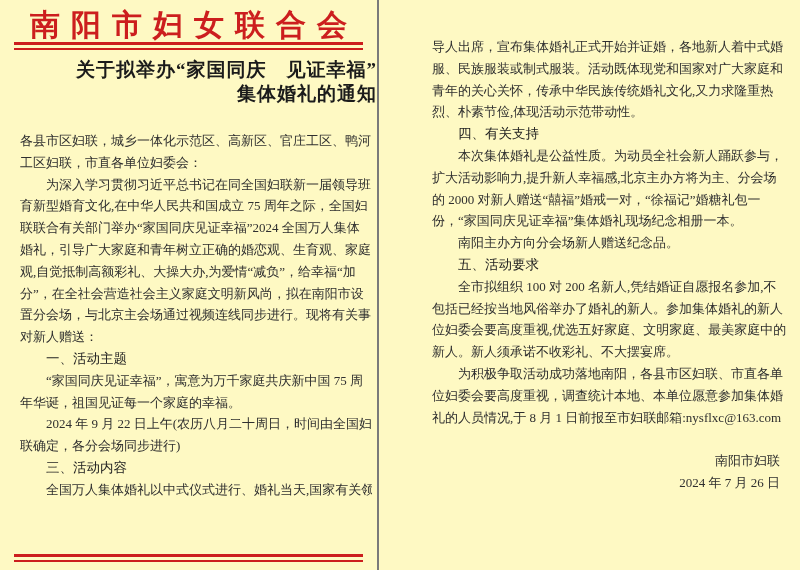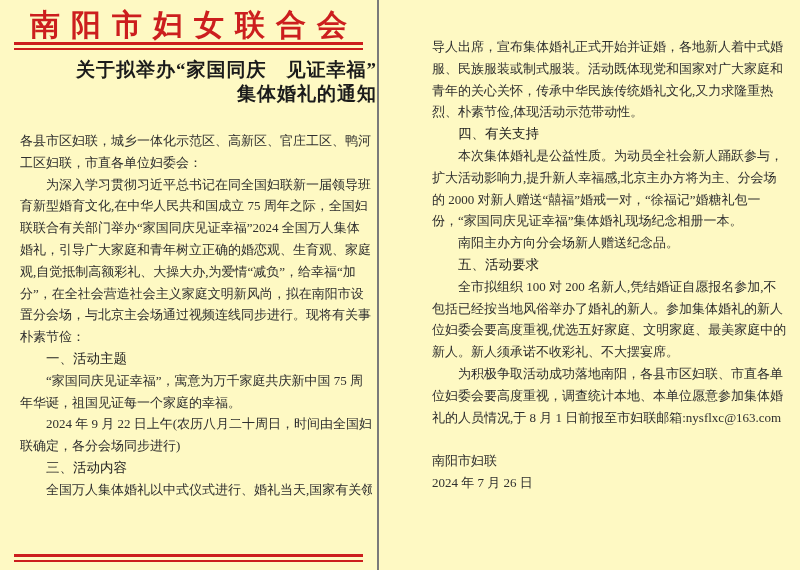--- a/index.html
+++ b/index.html
@@ -29,21 +29,21 @@
   .body-block { position:absolute; line-height:21.8px; font-size:13px; }
   .left-body  { left:20px;  top:130px; width:352px; }
   
   .right-body { left:432px; top:36px;  width:356px; }
   .line { white-space:nowrap; overflow:hidden; }
   .line.indent { text-indent:26px; }
   .line.head {
     text-indent:26px; font-weight:normal; color:#222;
     font-family:"Liberation Sans","DejaVu Sans",sans-serif; font-size:13.5px;
   }
-  .line.sign { padding-right:8px; }
+  .line.sign { text-align:right; padding-right:8px; }
   .page-divider {
     position:absolute; left:377px; top:0; width:1.5px; height:570px; background:#7a7a7a;
   }
 </style>
 </head>
 <body>
 
 <div id="page">
 
   <div class="left-page">
@@ -57,21 +57,21 @@
 
     <div class="line">各县市区妇联，城乡一体化示范区、高新区、官庄工区、鸭河</div>
         <div class="line">工区妇联，市直各单位妇委会：</div>
         <div class="line indent">为深入学习贯彻习近平总书记在同全国妇联新一届领导班</div>
         <div class="line">育新型婚育文化,在中华人民共和国成立 75 周年之际，全国妇</div>
         <div class="line">联联合有关部门举办“家国同庆见证幸福”2024 全国万人集体</div>
         <div class="line">婚礼，引导广大家庭和青年树立正确的婚恋观、生育观、家庭</div>
         <div class="line">观,自觉抵制高额彩礼、大操大办,为爱情“减负”，给幸福“加</div>
         <div class="line">分”，在全社会营造社会主义家庭文明新风尚，拟在南阳市设</div>
         <div class="line">置分会场，与北京主会场通过视频连线同步进行。现将有关事</div>
-        <div class="line">朴素节俭：</div>
+        <div class="line">对新人赠送：</div>
         <div class="line head">一、活动主题</div>
         <div class="line indent">“家国同庆见证幸福”，寓意为万千家庭共庆新中国 75 周</div>
         <div class="line">年华诞，祖国见证每一个家庭的幸福。</div>
         <div class="line indent">2024 年 9 月 22 日上午(农历八月二十周日，时间由全国妇</div>
         <div class="line">联确定，各分会场同步进行)</div>
         <div class="line head">三、活动内容</div>
         <div class="line indent">全国万人集体婚礼以中式仪式进行、婚礼当天,国家有关领</div>
       </div>
     <div class="red-rule bottom-rule" style="border-color: rgb(204, 30, 30);"></div>
   </div>

